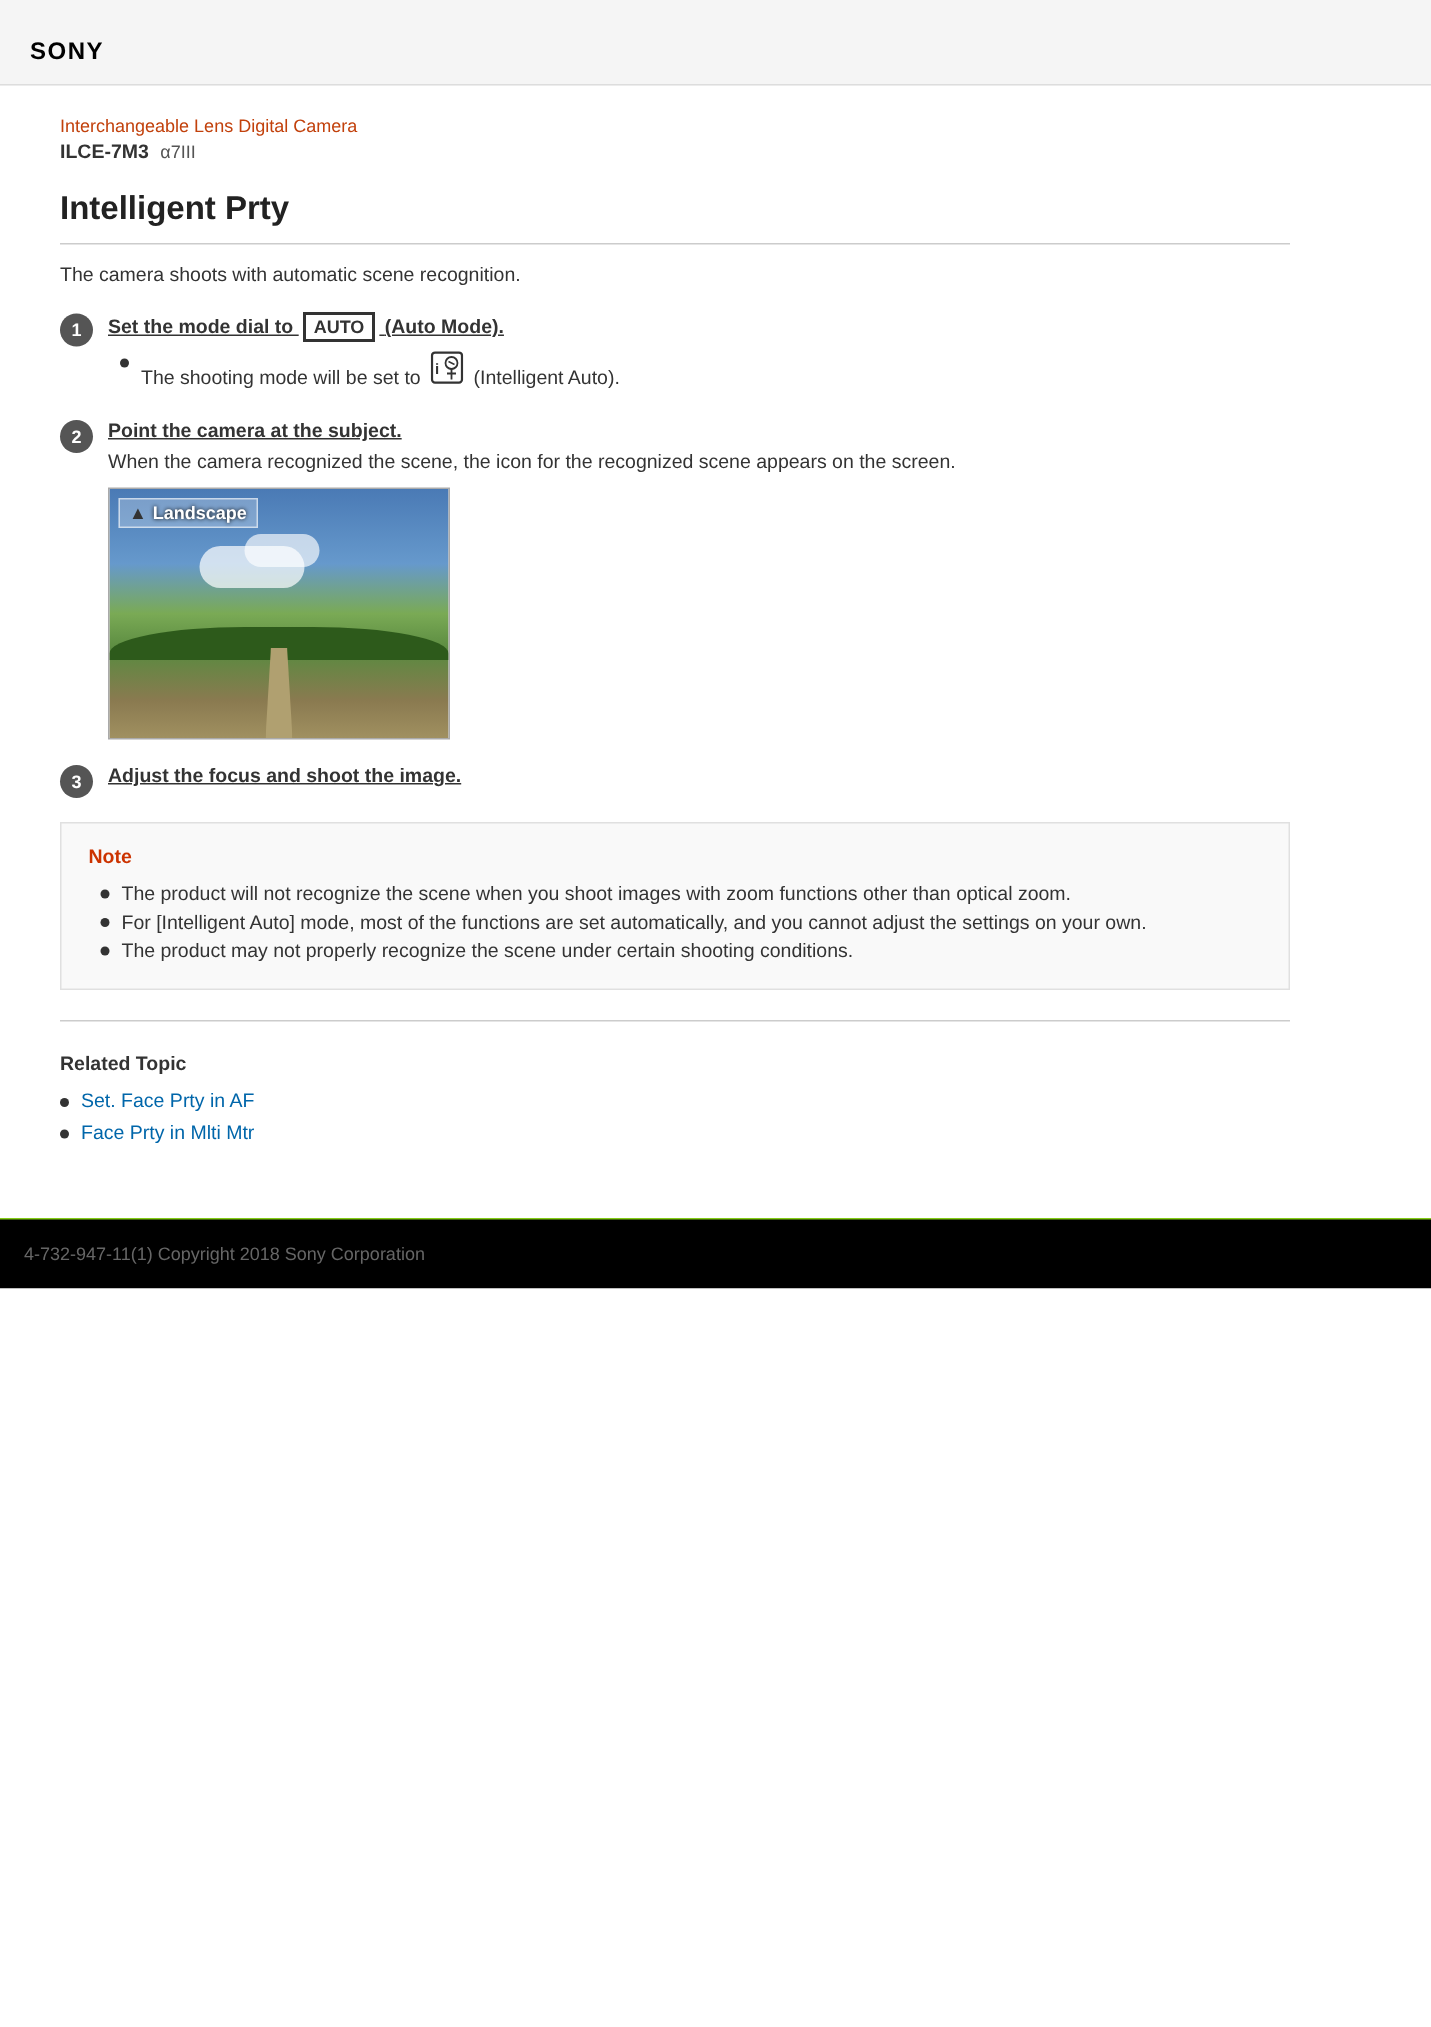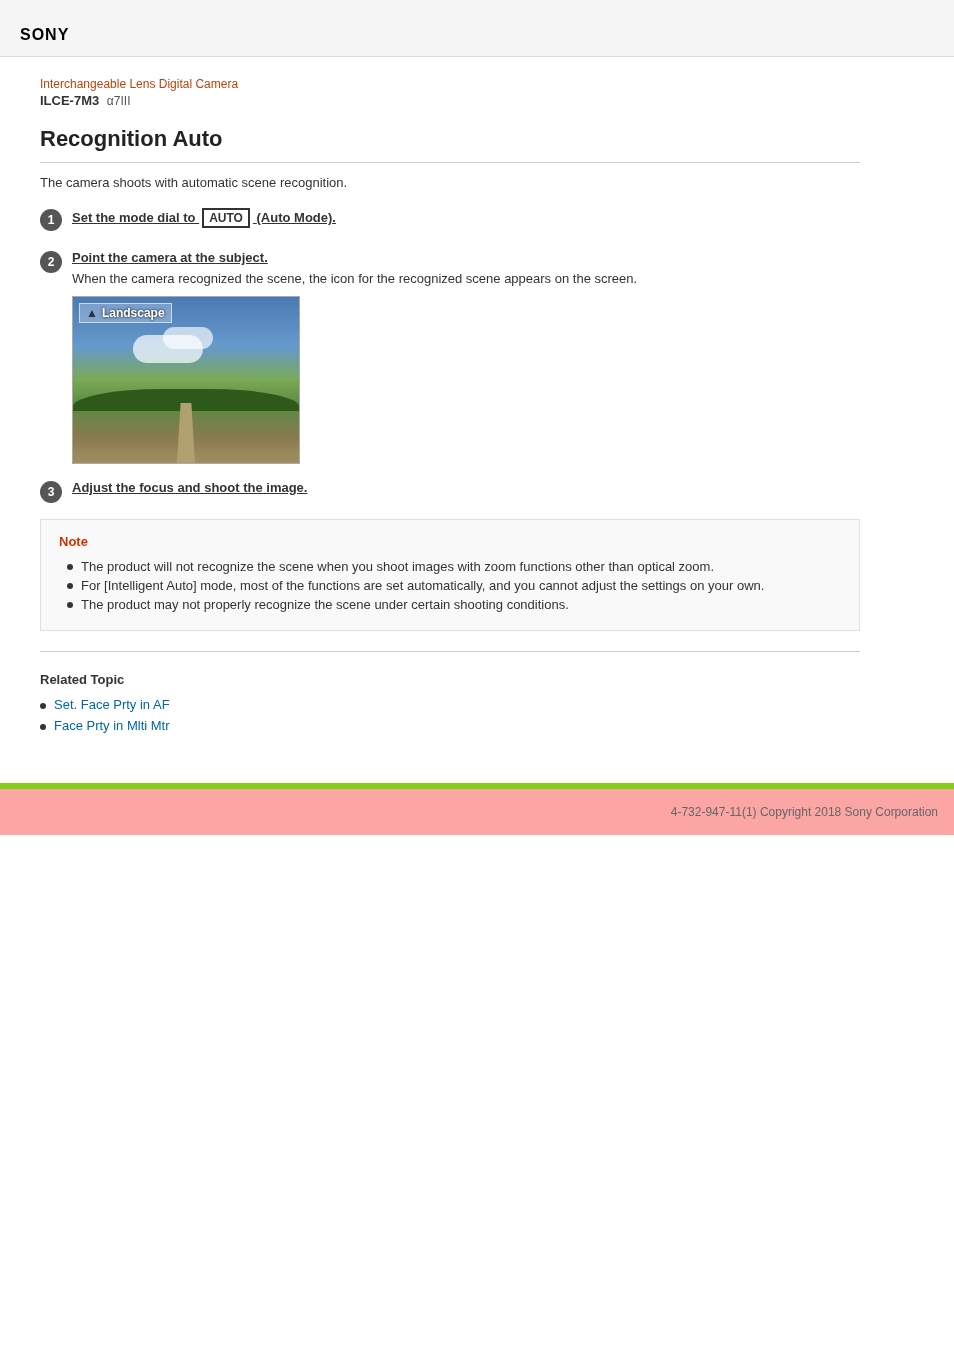--- a/index.html
+++ b/index.html
@@ -261,55 +261,75 @@
       margin-bottom: 6px;
       font-size: 13px;
     }
     .related-list a {
       color: #0066aa;
       text-decoration: none;
     }
 
     
     .footer {
-      background: #fca5a5;
-      border-top: 6px solid #84cc16;
-      text-align: right;
+      background: #000000;
+      border-top: 1px solid #84cc16;
+      text-align: left;
       padding: 16px;
       font-size: 12px;
       color: #666;
     }
   </style>
 </head>
 <body>
 
 <div class="header">
   <div class="header-brand">SONY</div>
 </div>
 
 <div class="content">
 
   <div class="device-line">Interchangeable Lens Digital Camera</div>
   <div class="device-model">
     <span class="model-num">ILCE-7M3</span>
     <span class="model-alpha">α7III</span>
   </div>
 
-  <div class="page-title">Recognition Auto</div>
+  <div class="page-title">Intelligent Prty</div>
 
   <p class="intro-text">The camera shoots with automatic scene recognition.</p>
 
   <div class="step">
     <div class="step-number">1</div>
     <div class="step-content">
       <div class="step-title">
         <span>Set the mode dial to </span>
         <span class="auto-icon">AUTO</span>
         <span> (Auto Mode).</span>
       </div>
+      <ul class="bullet-list">
+        <li>
+          <span class="bullet-dot"></span>
+          <span>
+            <span>The shooting mode will be set to</span>
+            
+            <span class="iauto-icon">
+              <svg viewBox="0 0 22 22" xmlns="http://www.w3.org/2000/svg">
+                <rect x="1" y="1" width="20" height="20" rx="2" fill="none" stroke="#333" stroke-width="1.5"></rect>
+                <text x="3" y="15" font-size="10" font-weight="bold" fill="#333">i</text>
+                <circle cx="14" cy="8" r="4" fill="none" stroke="#333" stroke-width="1.2"></circle>
+                <line x1="14" y1="12" x2="14" y2="19" stroke="#333" stroke-width="1.2"></line>
+                <line x1="11" y1="15" x2="17" y2="15" stroke="#333" stroke-width="1.2"></line>
+                <line x1="12" y1="7" x2="16" y2="9" stroke="#333" stroke-width="1"></line>
+              </svg>
+            </span>
+            <span> (Intelligent Auto).</span>
+          </span>
+        </li>
+      </ul>
     </div>
   </div>
 
   <div class="step">
     <div class="step-number">2</div>
     <div class="step-content">
       <div class="step-title">Point the camera at the subject.</div>
       <div class="step-desc">When the camera recognized the scene, the icon for the recognized scene appears on the screen.</div>
 
       <div class="landscape-img">

